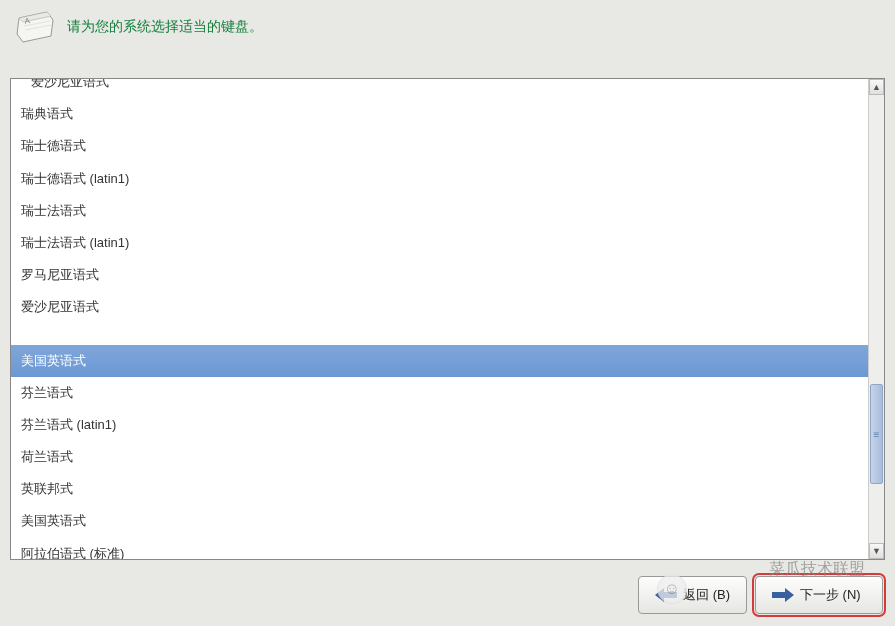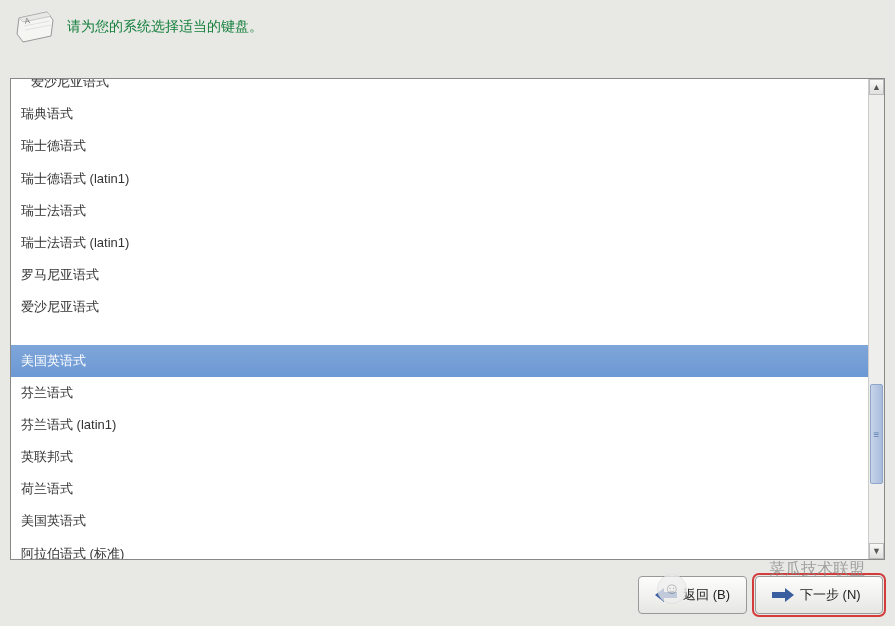--- a/index.html
+++ b/index.html
@@ -179,22 +179,22 @@
       <div class="list-item">瑞典语式</div>
       <div class="list-item">瑞士德语式</div>
       <div class="list-item">瑞士德语式 (latin1)</div>
       <div class="list-item">瑞士法语式</div>
       <div class="list-item">瑞士法语式 (latin1)</div>
       <div class="list-item">罗马尼亚语式</div>
       <div class="list-item">爱沙尼亚语式</div>
       <div class="list-item selected">美国英语式</div>
       <div class="list-item">芬兰语式</div>
       <div class="list-item">芬兰语式 (latin1)</div>
+      <div class="list-item">荷兰语式</div>
       <div class="list-item">英联邦式</div>
-      <div class="list-item">荷兰语式</div>
       <div class="list-item">美国英语式</div>
       <div class="list-item">阿拉伯语式 (标准)</div>
     </div>
   <div class="scrollbar">
     <div class="scroll-up">▲</div>
     <div class="scroll-thumb"></div>
     <div class="scroll-down">▼</div>
   </div>
 </div>
 

